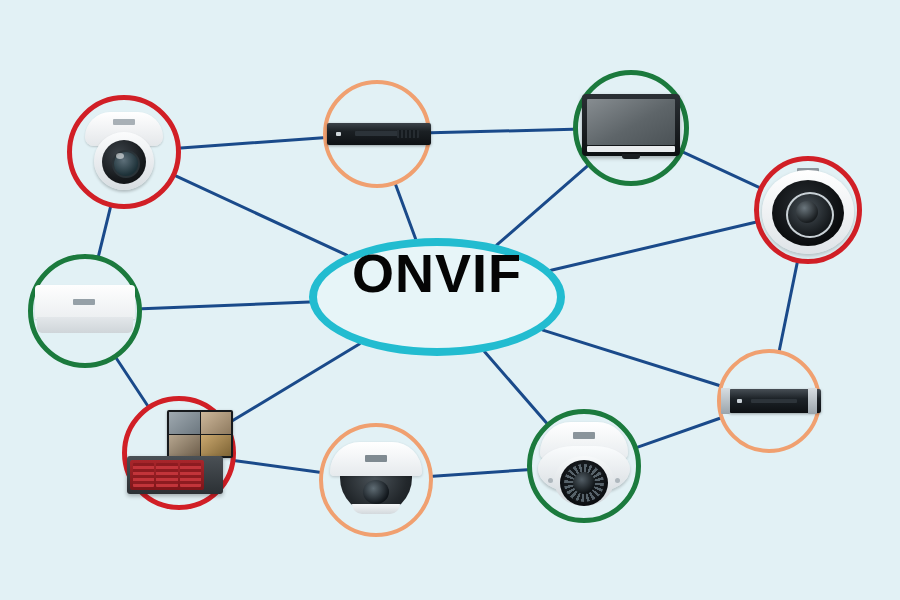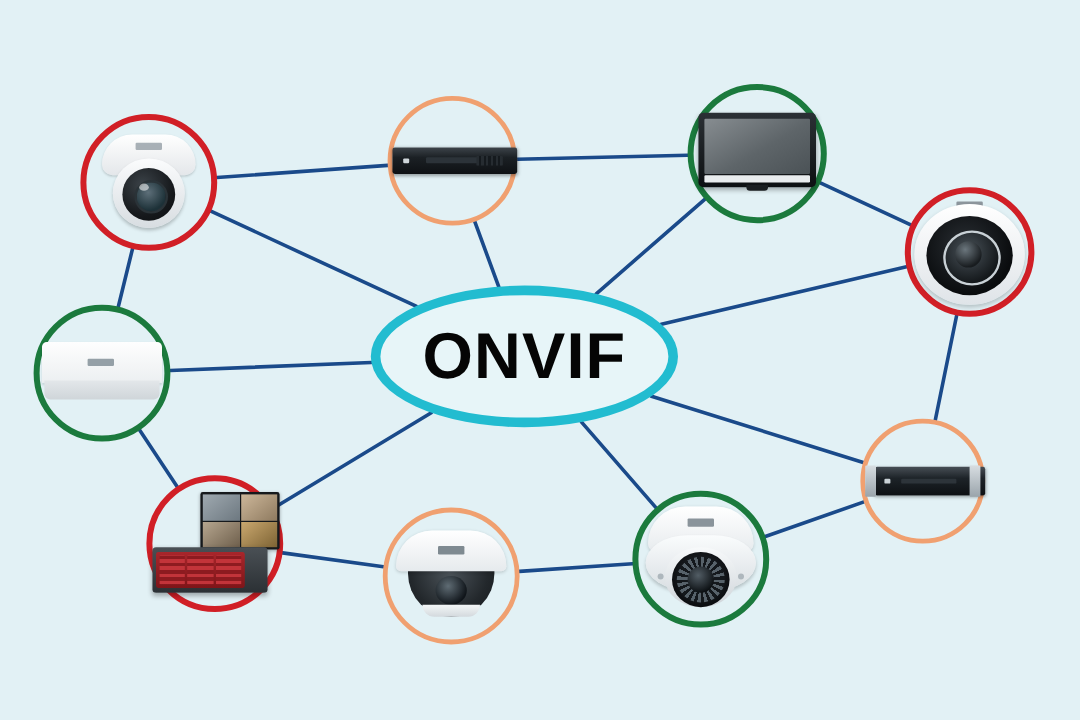--- a/index.html
+++ b/index.html
@@ -12,21 +12,21 @@
   #links{position:absolute;left:0;top:0;width:900px;height:600px;}
 
   .node{position:absolute;border-radius:50%;box-sizing:border-box;
         display:flex;align-items:center;justify-content:center;}
   .node.red{border:5px solid #d11f26;}
   .node.green{border:5px solid #1b7a3d;}
   .node.orange{border:4px solid #f0a070;}
 
   .hub{position:absolute;box-sizing:border-box;border-radius:50%;
        border:8px solid #d946ef;background:#e7f5f8;
-       display:flex;align-items:center;justify-content:center;}
+       display:flex;align-items:flex-start;justify-content:center;}
   .hub-label{font-size:54px;font-weight:bold;color:#050505;
              letter-spacing:1px;line-height:1;}
 
   .dev{position:relative;display:block;}
 
   
   .turret{width:86px;height:84px;}
   .turret .base{position:absolute;left:4px;top:2px;width:78px;height:34px;
     background:linear-gradient(#ffffff,#e4e7ea);border-radius:40px 40px 14px 14px;
     box-shadow:0 1px 2px rgba(0,0,0,.18);}

